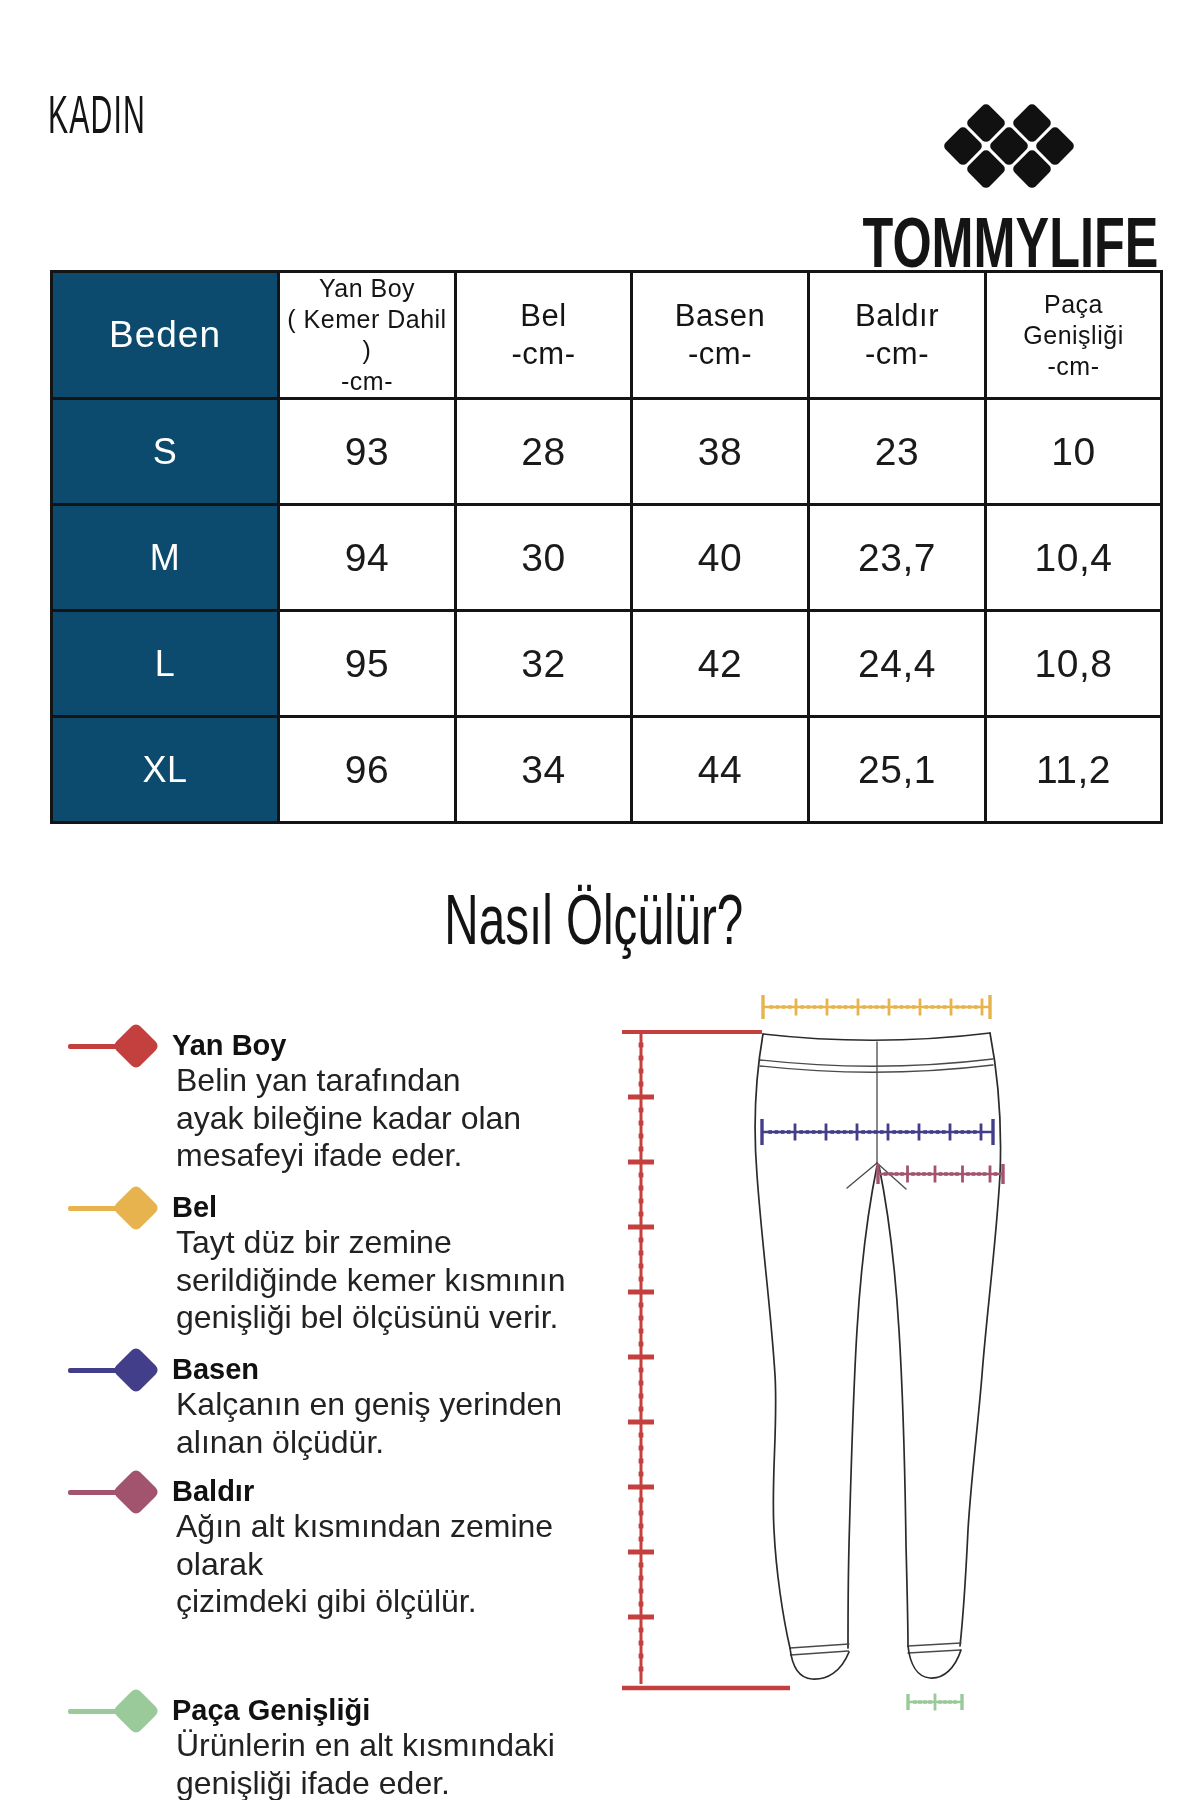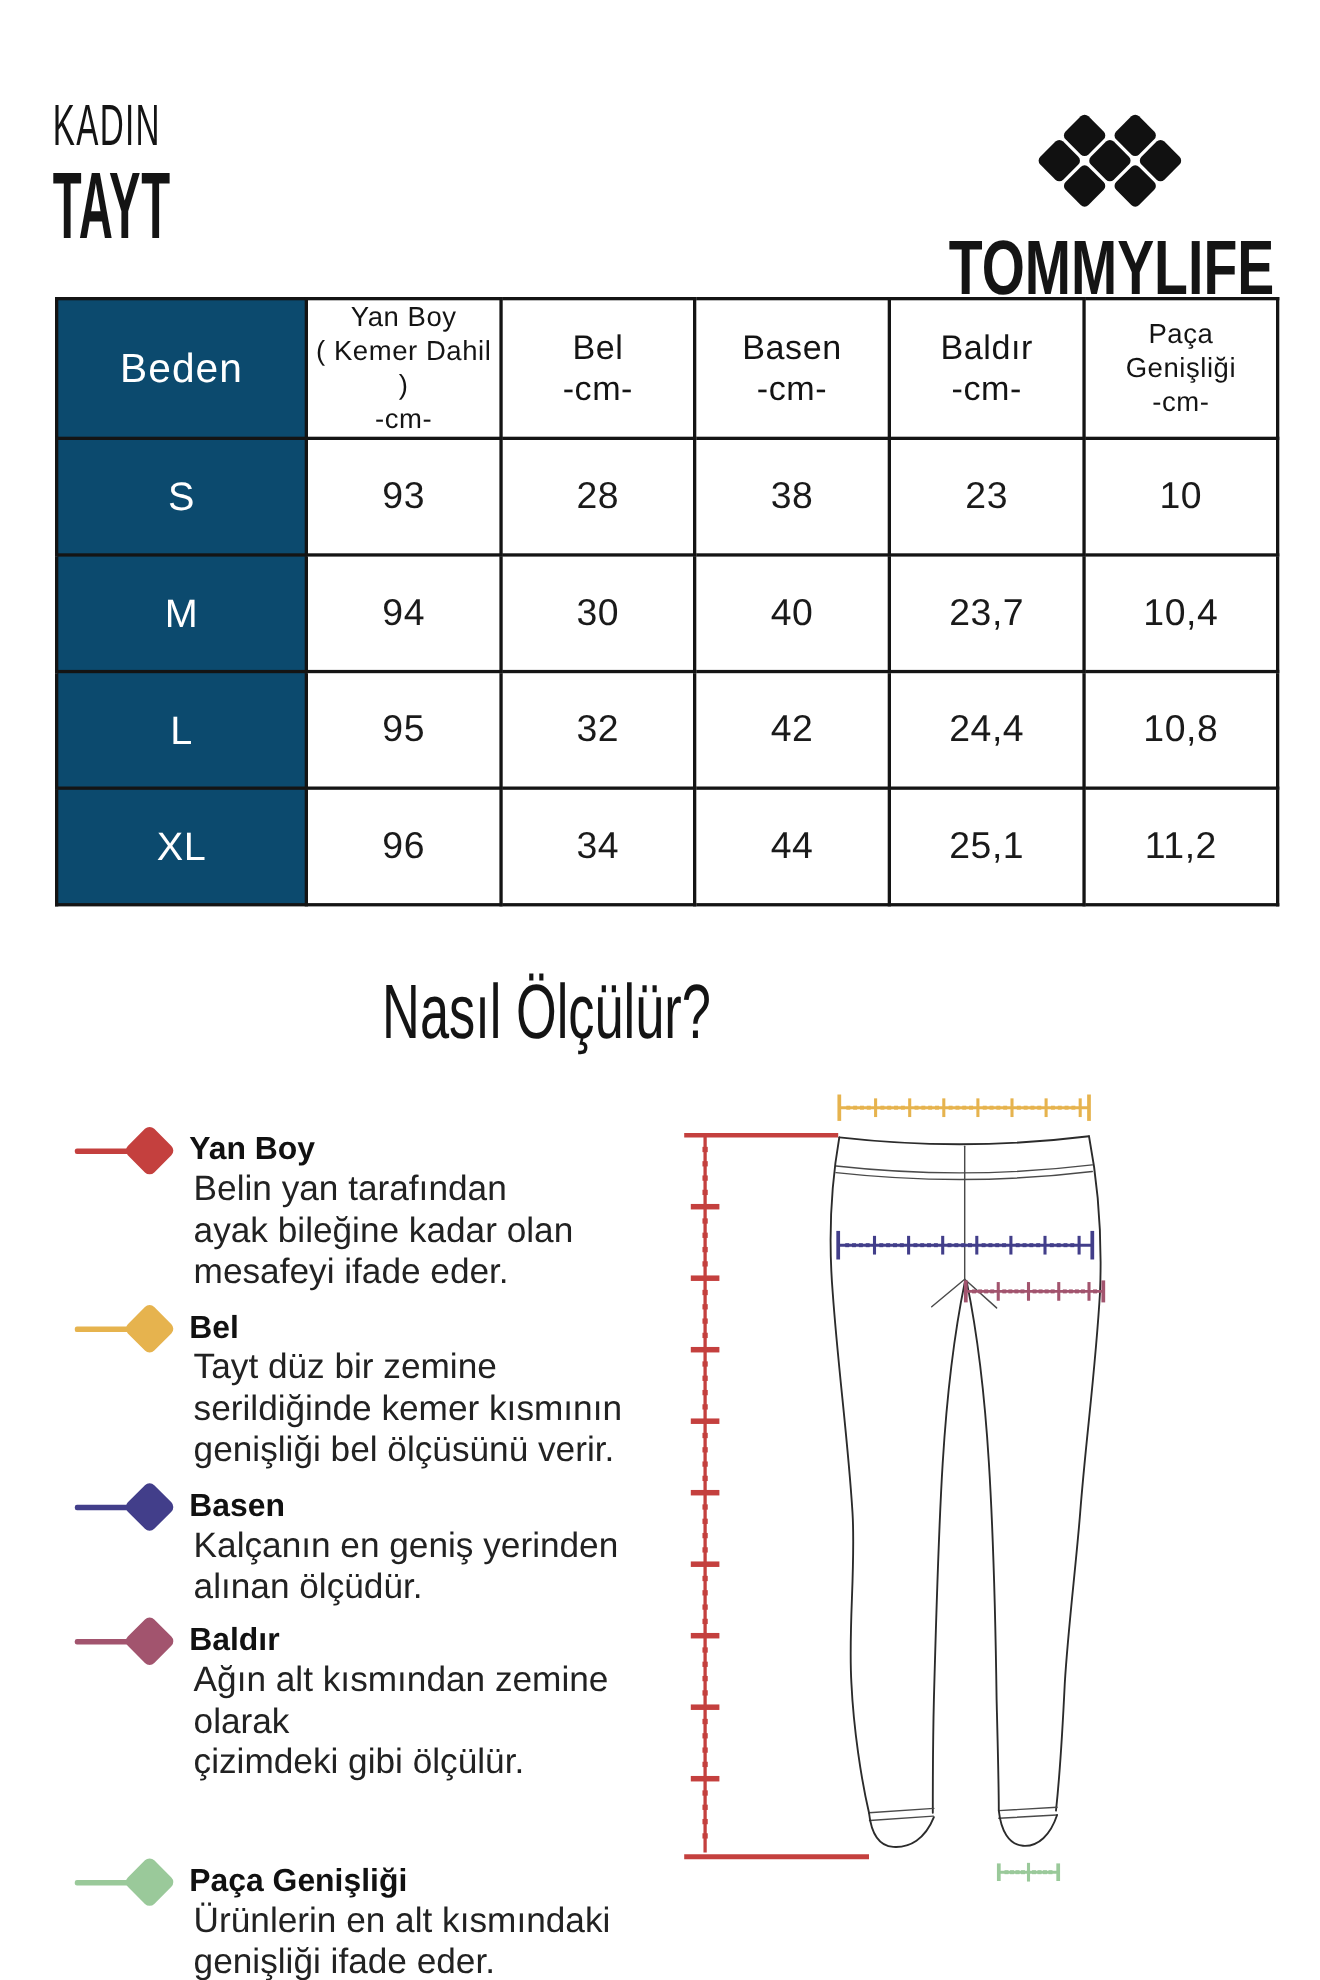--- a/index.html
+++ b/index.html
@@ -23,24 +23,24 @@
   #size-table th,#size-table td{border:3px solid #141414;text-align:center;vertical-align:middle;
         padding:0;letter-spacing:0.5px;}
   #size-table thead tr{height:96px;}
   #size-table tbody tr{height:106px;}
   .pre{white-space:pre-line;}
   th.dark,td.dark{background:#0c4a6e;color:#ffffff;}
   #size-table thead th:nth-child(1){font-size:37px;font-weight:400;letter-spacing:1px;}
   #size-table thead th:nth-child(2),#size-table thead th:nth-child(6){font-size:25px;font-weight:400;line-height:31px;}
   #size-table thead th:nth-child(3),#size-table thead th:nth-child(4),#size-table thead th:nth-child(5){font-size:31px;font-weight:400;line-height:38px;}
   td.size-cell{font-size:36px;font-weight:400;letter-spacing:1px;}
-  td.value-cell{font-size:34px;color:#1a1a1a;}
+  td.value-cell{font-size:39px;color:#1a1a1a;}
 
   
-  #how-title{position:absolute;left:277px;top:880px;width:600px;
+  #how-title{position:absolute;left:294px;top:880px;width:600px;text-align:center;
              font-size:70px;font-weight:400;}
   #how-title .condensed{transform-origin:center top;transform:scaleX(0.68);}
 
   .legend-item{position:absolute;left:68px;width:560px;}
   .legend-text{margin-left:104px;}
   .legend-title{font-size:29px;font-weight:700;line-height:34px;color:#111;}
   .legend-desc{font-size:32px;font-weight:400;line-height:37.5px;color:#222;
                padding-left:4px;white-space:pre-line;}
   .legend-marker{position:absolute;left:0;top:0;width:90px;height:40px;}
   .marker-line{position:absolute;left:0;top:16px;width:54px;height:5px;border-radius:2px;}
@@ -52,23 +52,20 @@
   .garment{fill:none;stroke:#2b2b2b;stroke-width:1.7px;stroke-linecap:round;}
   .garment-thin{fill:none;stroke:#4a4a4a;stroke-width:1.3px;stroke-linecap:round;}
 </style>
 </head>
 <body>
 
 <div id="page">
 
   <div id="kadin">
     <span class="condensed">KADIN</span>
-  </div>
-  <div id="tayt">
-    <span class="condensed">TAYT</span>
   </div>
 
   <div id="brand-block">
     <svg id="logo-diamonds" width="400" height="200" viewBox="805 0 400 200">
       <g fill="#111111">
         <rect x="971.3" y="108.3" width="29.5" height="29.5" rx="5" transform="rotate(45 986 123)"></rect>
         <rect x="1017.3" y="108.3" width="29.5" height="29.5" rx="5" transform="rotate(45 1032 123)"></rect>
         <rect x="948.3" y="131.3" width="29.5" height="29.5" rx="5" transform="rotate(45 963 146)"></rect>
         <rect x="994.3" y="131.3" width="29.5" height="29.5" rx="5" transform="rotate(45 1009 146)"></rect>
         <rect x="1040.3" y="131.3" width="29.5" height="29.5" rx="5" transform="rotate(45 1055 146)"></rect>

